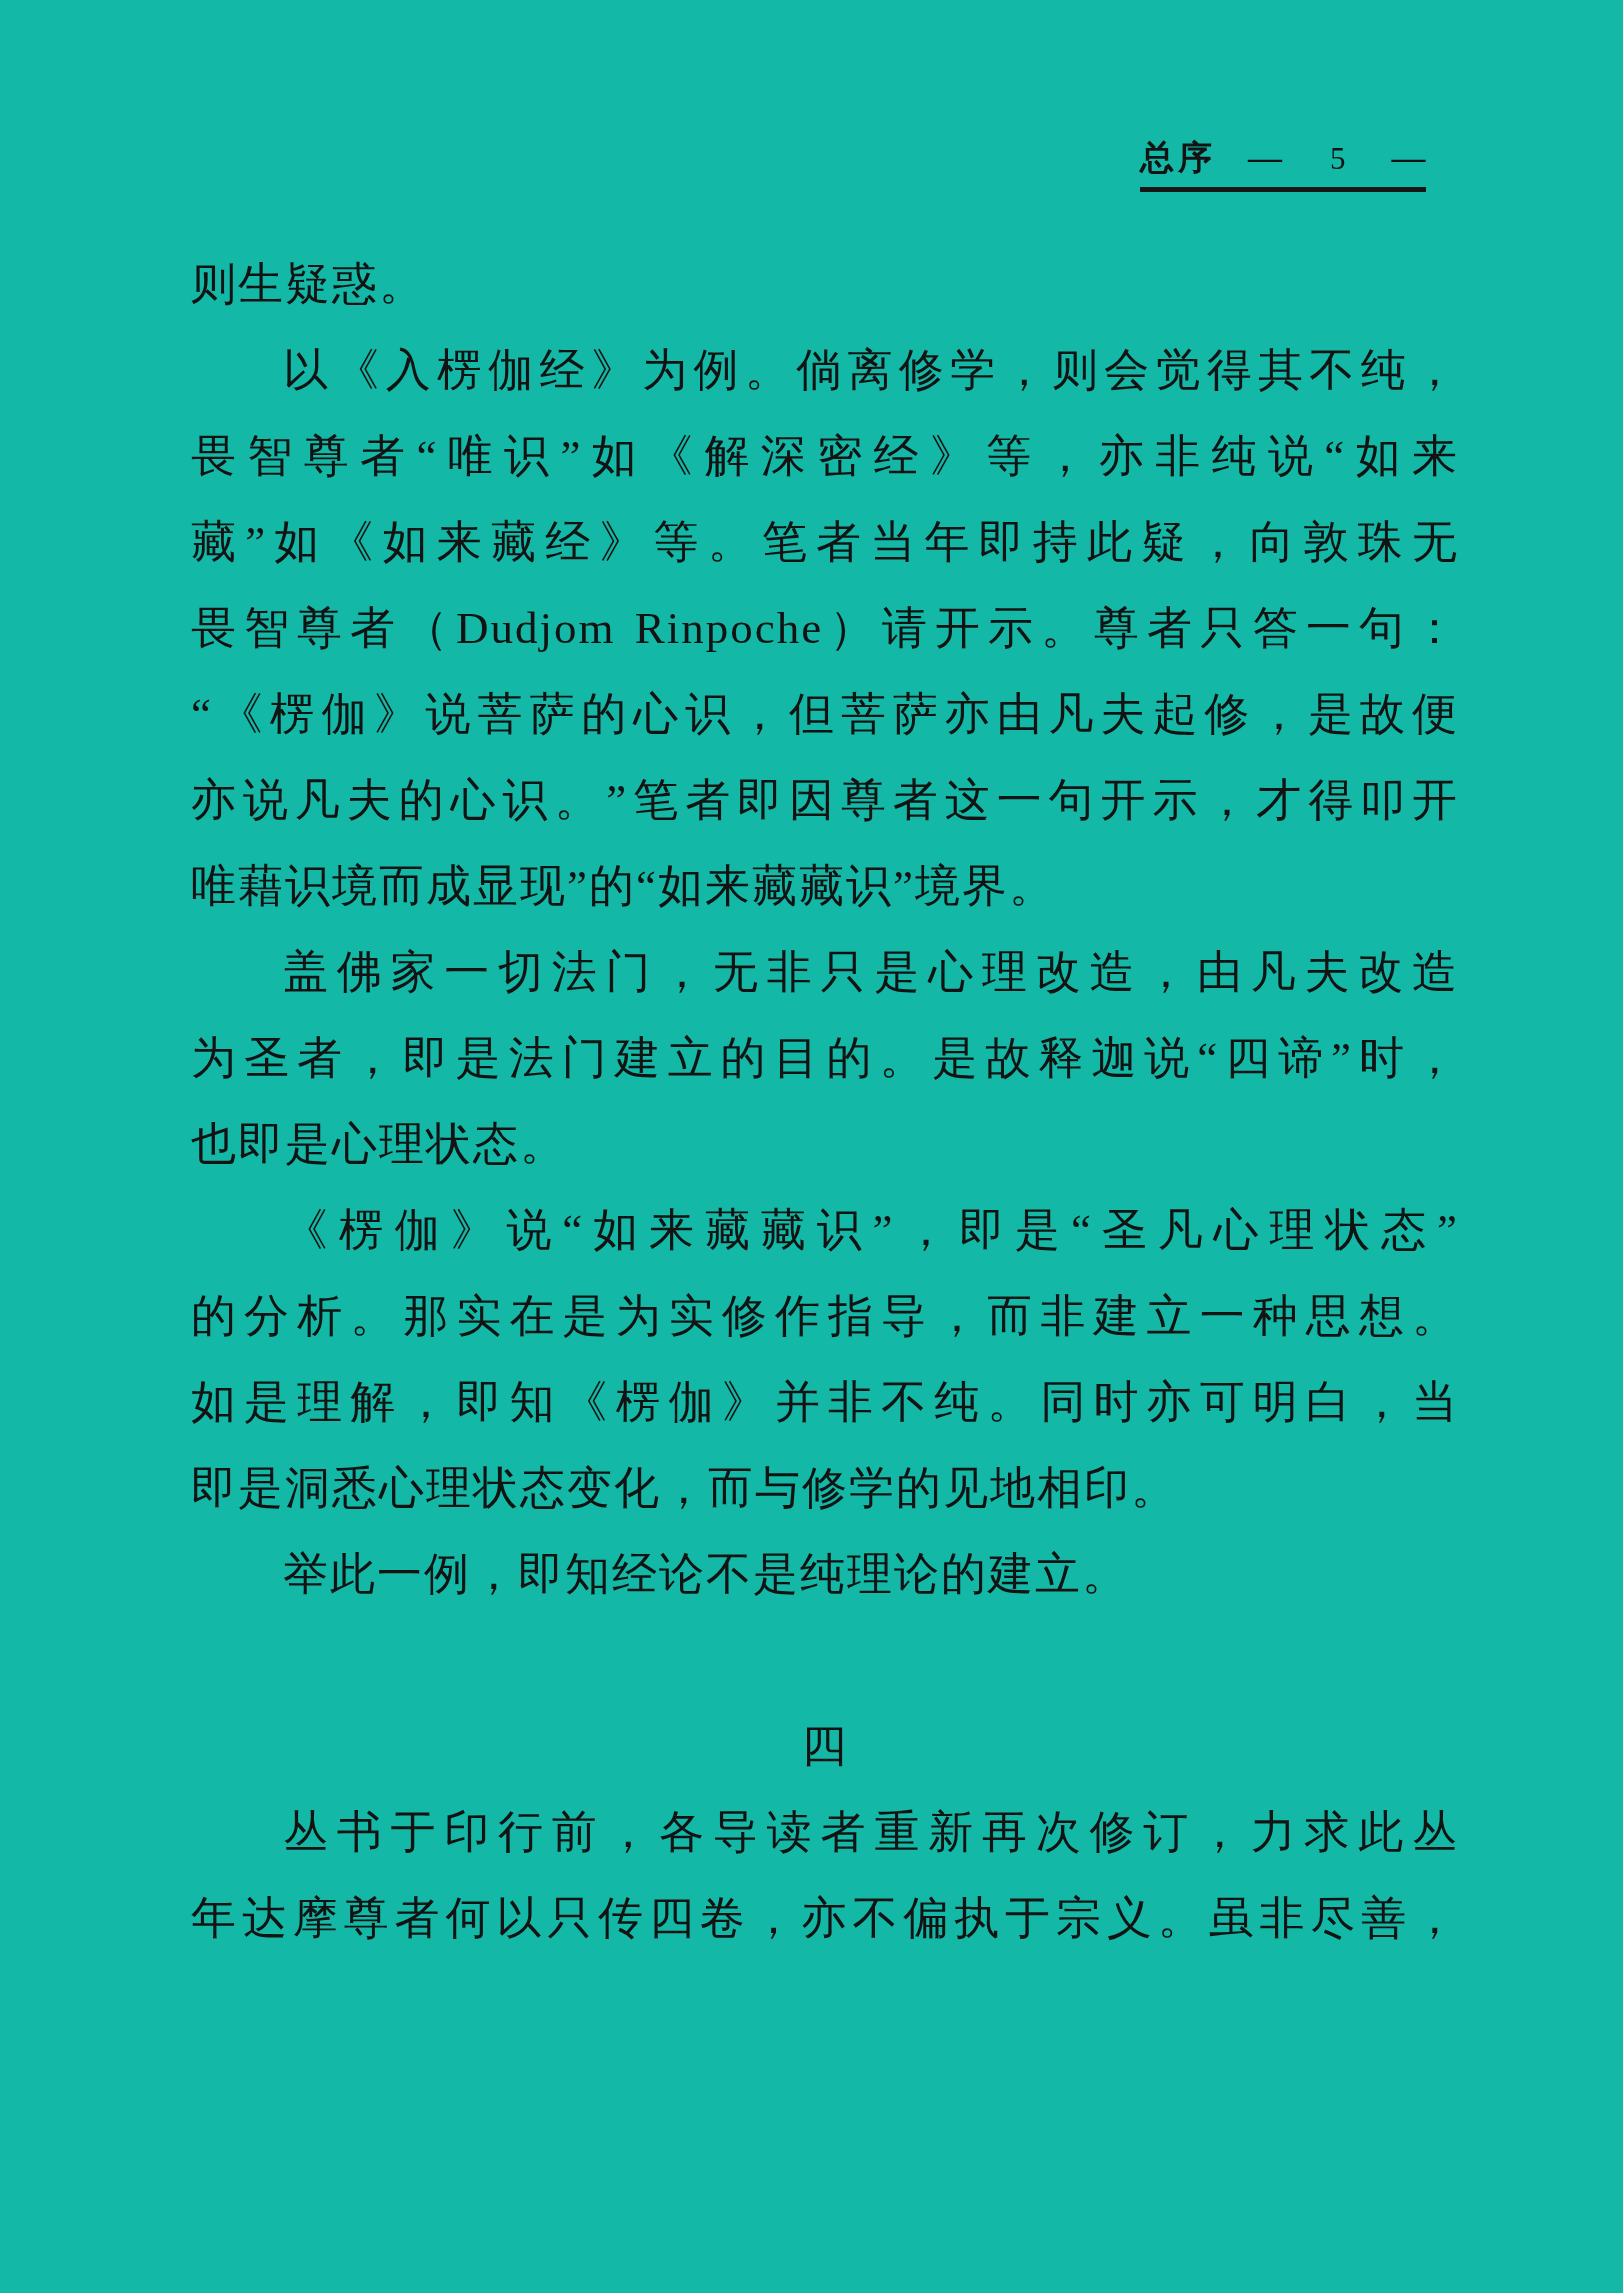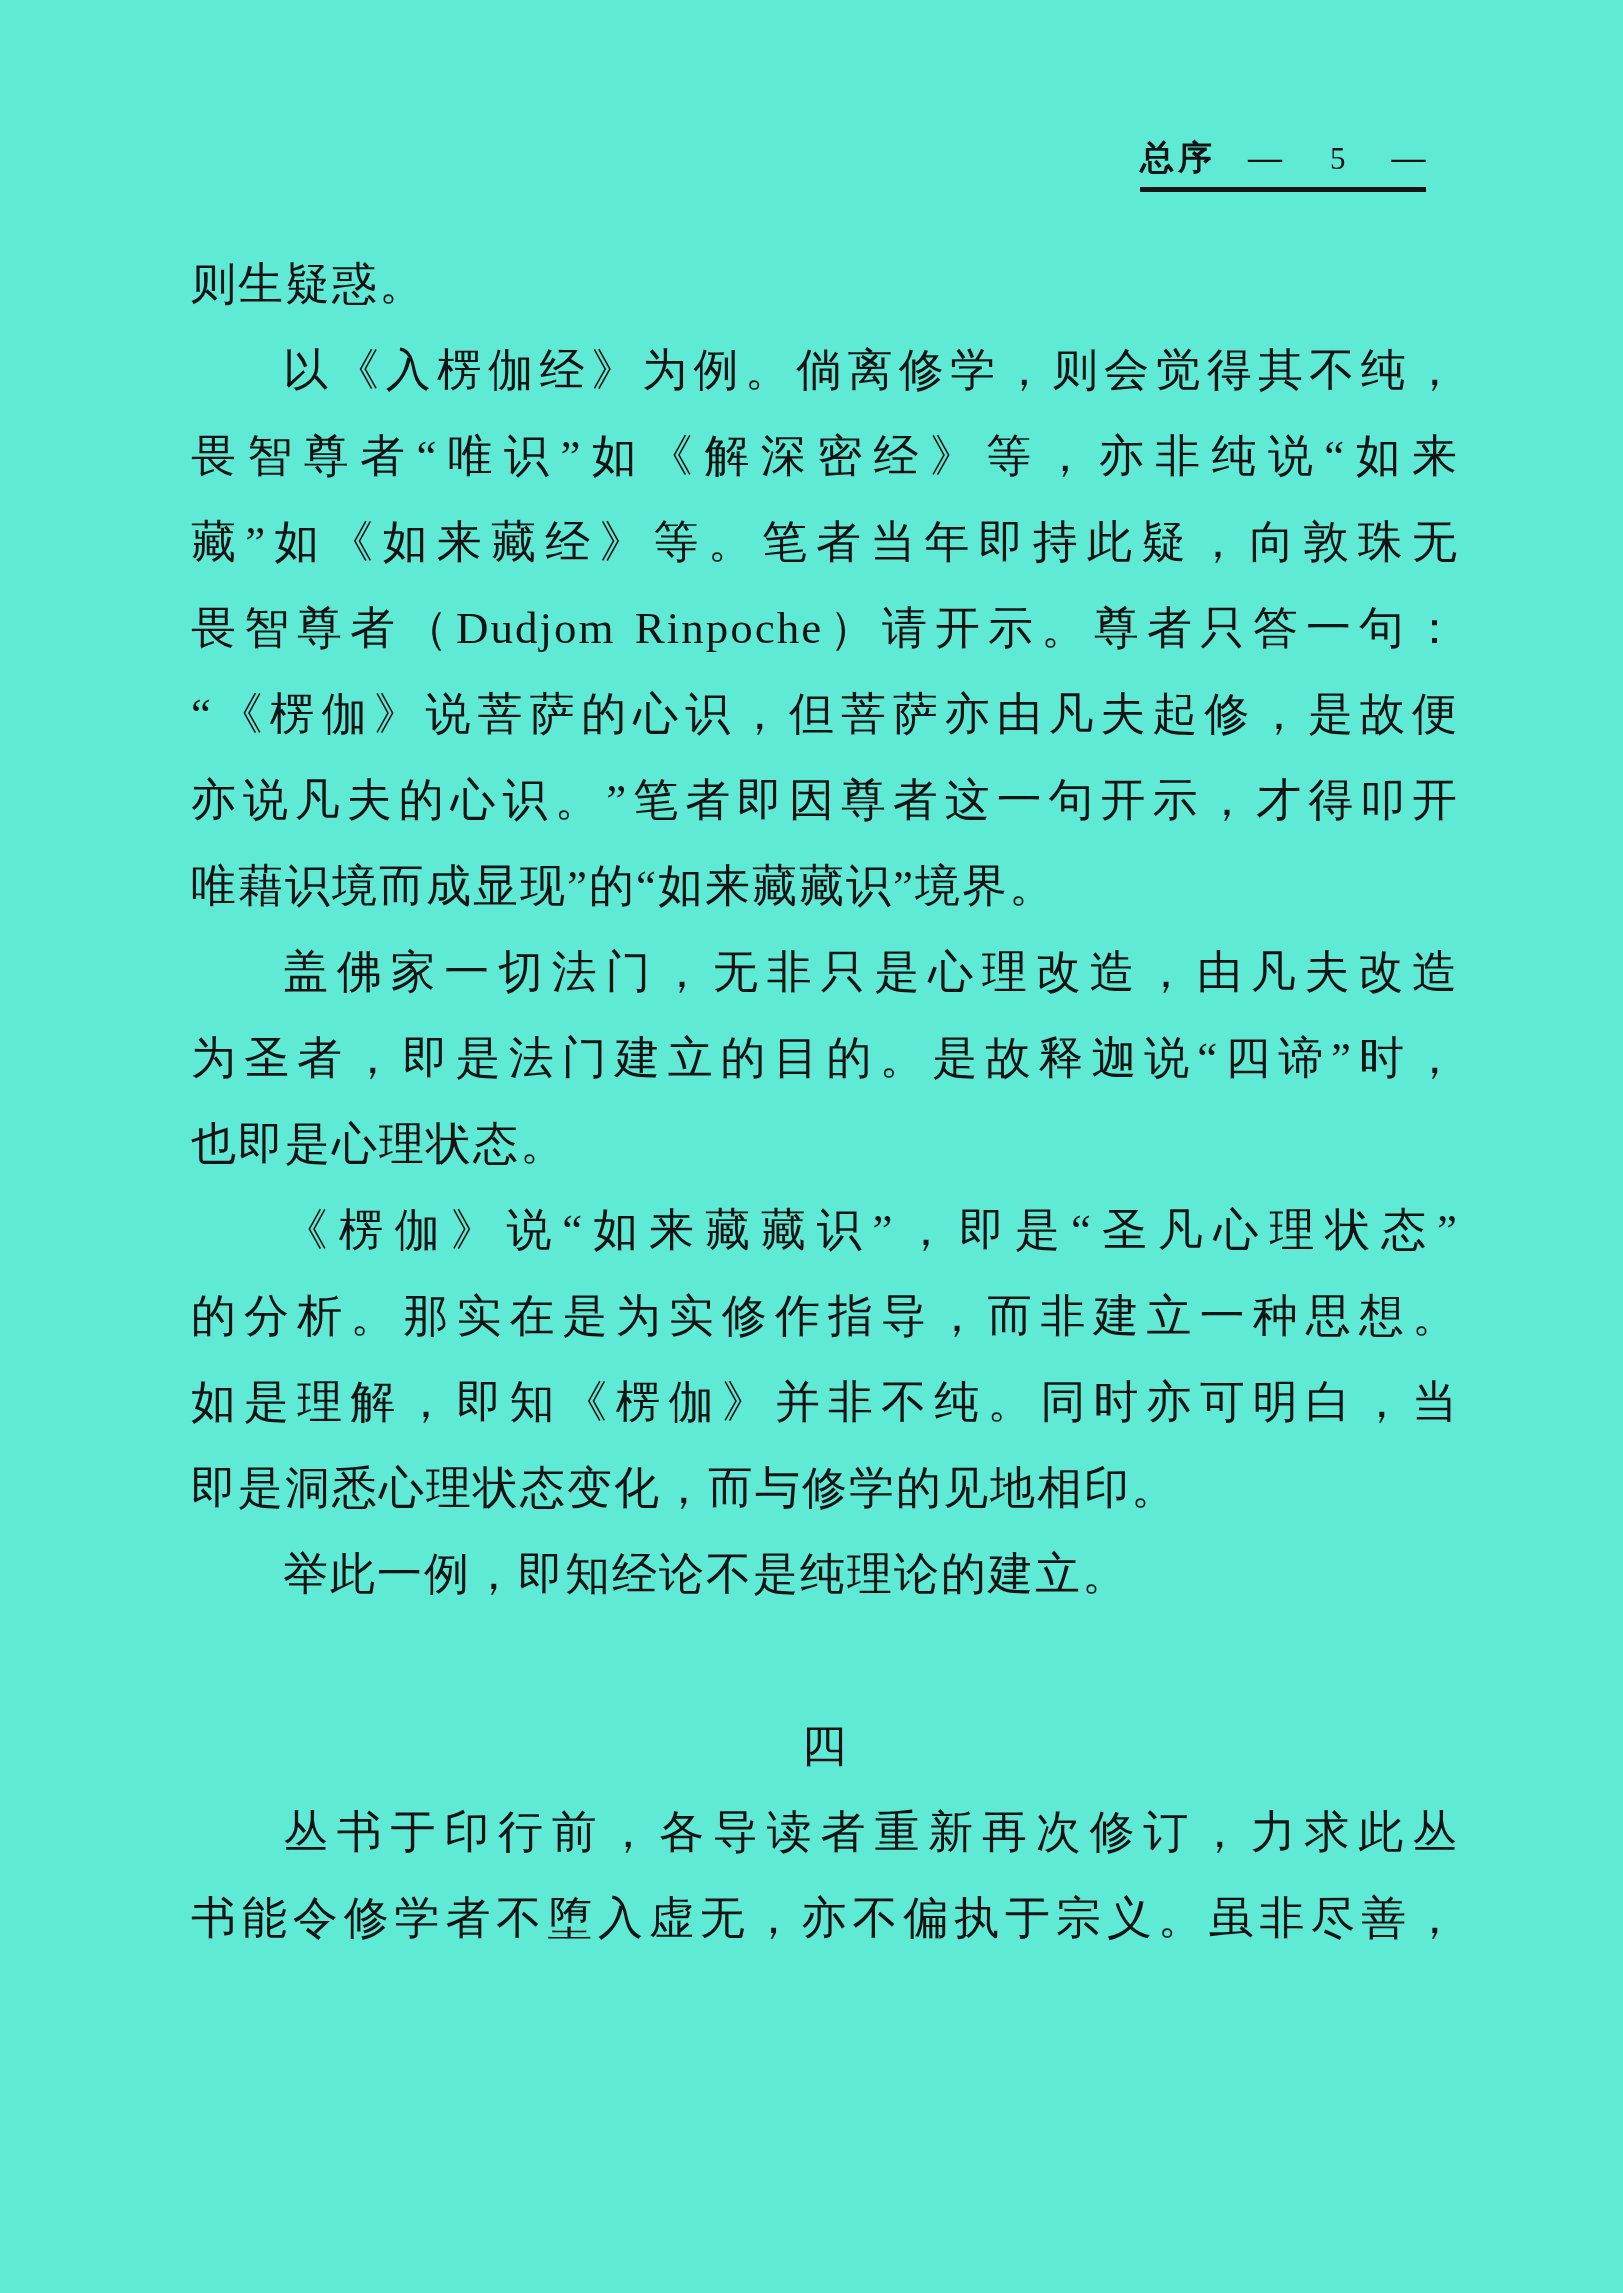--- a/index.html
+++ b/index.html
@@ -1,21 +1,21 @@
 <!DOCTYPE html>
 <html><head>
 <meta charset="utf-8">
 <style>
   html,body{margin:0;padding:0;background:#e8e8e6;}
   .page{
     position:relative;
     width:1624px;
     height:2293px;
     margin:0 auto;
-    background:#5eead4;
+    background:#14b8a6;
     font-family:"Liberation Serif","DejaVu Serif",serif;
     color:#131313;
     overflow:hidden;
   }
   
   .header{
     position:absolute;
     top:139px;
     left:1140px;
     min-width:271px;
@@ -84,17 +84,17 @@
       <div class="row line fill">为圣者，即是法门建立的目的。是故释迦说“四谛”时，</div>
       <div class="row line">也即是心理状态。</div>
       <div class="row line indent fill">《楞伽》说“如来藏藏识”，即是“圣凡心理状态”</div>
       <div class="row line fill">的分析。那实在是为实修作指导，而非建立一种思想。</div>
       <div class="row line fill">如是理解，即知《楞伽》并非不纯。同时亦可明白，当</div>
       <div class="row line">即是洞悉心理状态变化，而与修学的见地相印。</div>
       <div class="row line indent">举此一例，即知经论不是纯理论的建立。</div>
       <div class="row spacer"></div>
       <div class="row heading">四</div>
       <div class="row line indent fill">丛书于印行前，各导读者重新再次修订，力求此丛</div>
-      <div class="row line fill">书能令修学者不堕入虚无，亦不偏执于宗义。虽非尽善，</div>
+      <div class="row line fill">年达摩尊者何以只传四卷，亦不偏执于宗义。虽非尽善，</div>
     </div>
 
 </div>
 
 
 </body></html>

